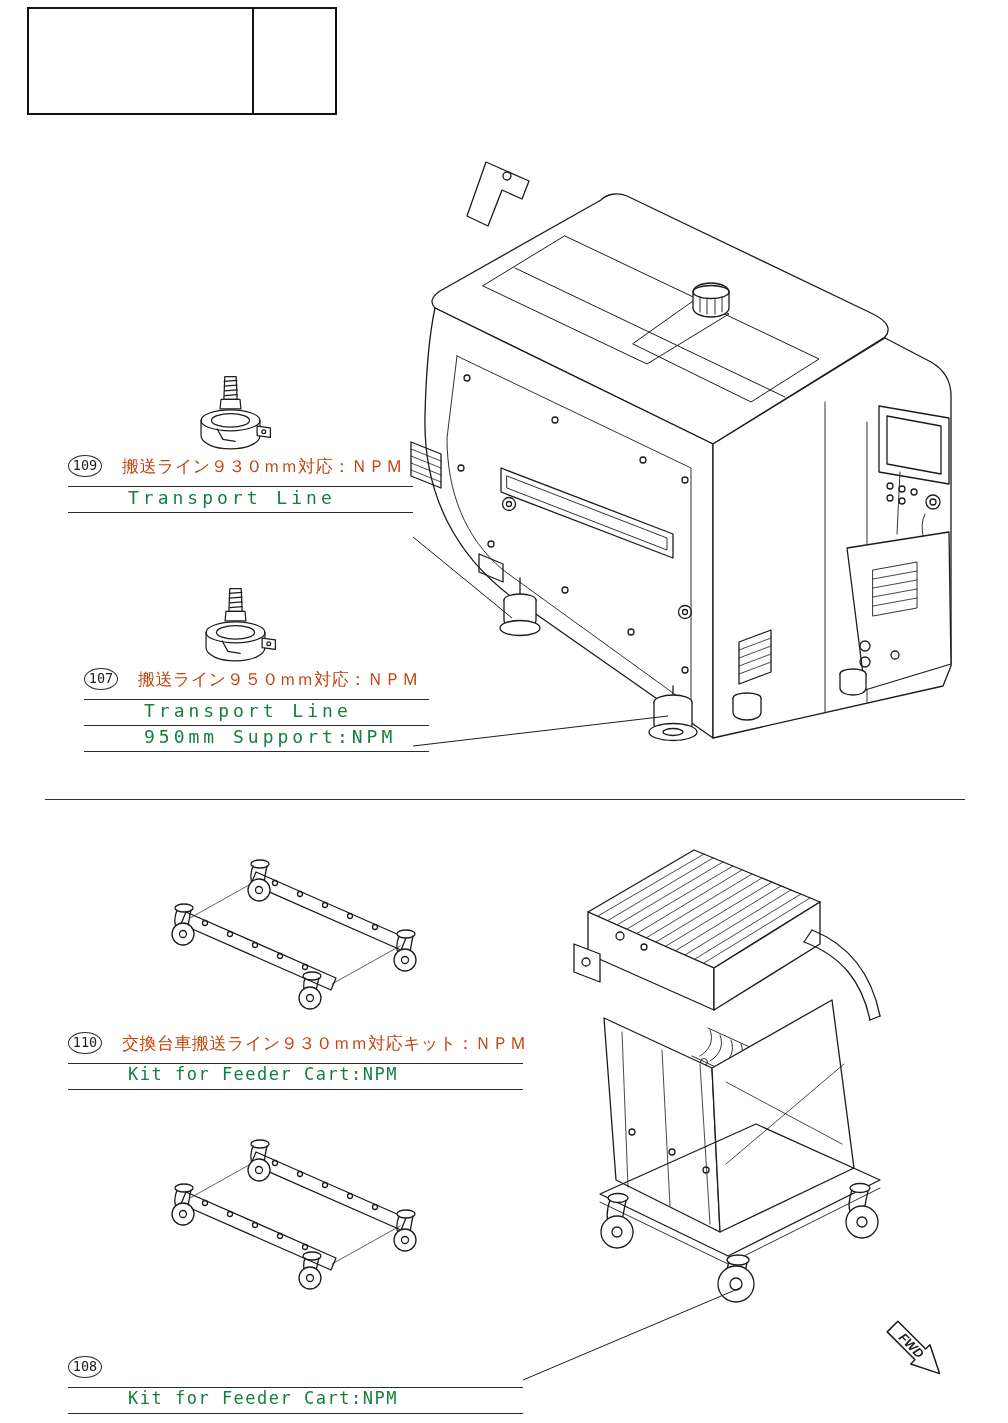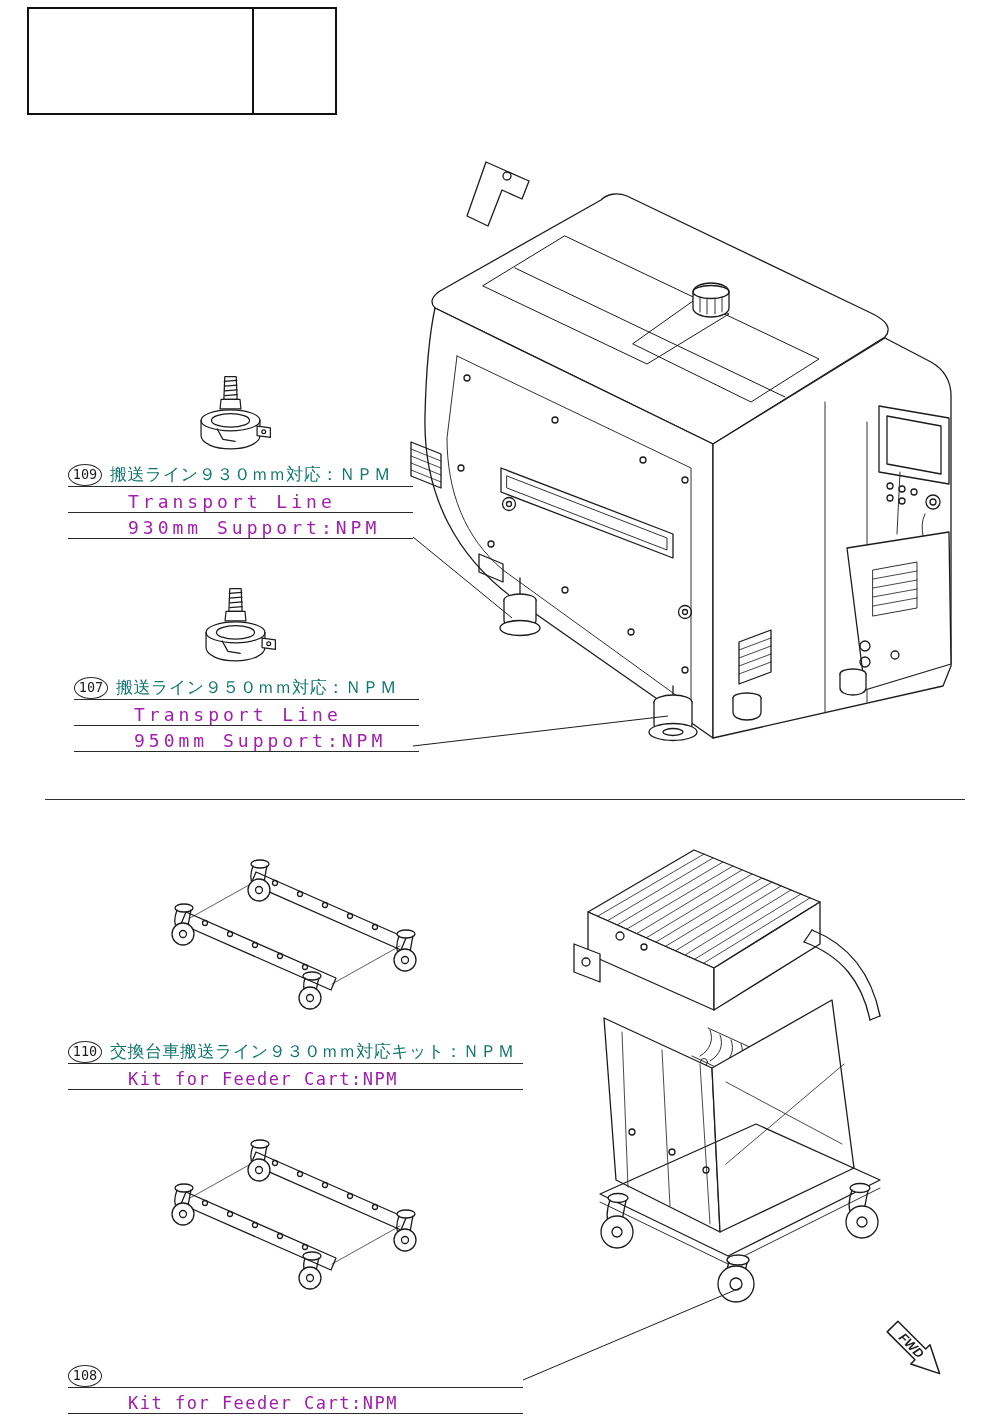--- a/index.html
+++ b/index.html
@@ -8,28 +8,28 @@
   .page { position:relative; width:1008px; height:1423px; background:#fff; overflow:hidden; }
 
   .title-block { position:absolute; left:27px; top:7px; width:310px; height:108px; border:2px solid #111; display:flex; background:#fff; }
   .title-block .cell-left { width:225px; height:100%; border-right:2px solid #111; }
   .title-block .cell-right { flex:1; height:100%; }
 
   svg.art { position:absolute; overflow:visible; }
   .ink { fill:none; stroke:#1c1c1c; stroke-width:1.3; stroke-linejoin:round; stroke-linecap:round; }
 
   .callout { position:absolute; }
-  .callout .row { display:flex; align-items:flex-end; border-bottom:1px solid #2a2a2a; white-space:nowrap; }
+  .callout .row { display:flex; align-items:flex-start; border-bottom:1px solid #2a2a2a; white-space:nowrap; }
   .callout .row-jp { height:32px; }
   .callout .row-en { height:26px; }
   .badge { display:inline-flex; align-items:center; justify-content:center; min-width:34px; height:22px;
            border:1.5px solid #2a2a2a; border-radius:50%; font-size:13.5px; line-height:1;
            font-family:"DejaVu Sans Mono", monospace; flex:0 0 auto; background:#fff; }
-  .jp { font-size:17px; margin-left:8px; letter-spacing:0.5px; color:#0f766e; }
-  .en { font-family:"DejaVu Sans Mono", monospace; padding-left:60px; color:#a21caf; }
+  .jp { font-size:17px; margin-left:20px; letter-spacing:0.5px; color:#c2410c; }
+  .en { font-family:"DejaVu Sans Mono", monospace; padding-left:60px; color:#15803d; }
   .c-top { width:345px; }
   .c-top .en { font-size:18px; letter-spacing:4px; }
   .c-bottom { width:455px; }
   .c-bottom .en { font-size:17px; letter-spacing:1.5px; }
 
   .divider { position:absolute; left:45px; top:799px; width:920px; height:0; border-top:1.5px solid #333; }
 </style>
 </head>
 <body>
 
@@ -177,24 +177,23 @@
         <circle cx="85" cy="62" r="2"></circle>
     </g>
   </svg>
 
   <div class="callout c-top" style="left:68px;top:455px">
     <div class="row row-jp">
       <span class="badge">109</span>
       <span class="jp">搬送ライン９３０ｍｍ対応：ＮＰＭ</span>
     </div>
     <div class="row row-en en">Transport Line</div>
-    <div class="row row-en en">930mm Support:NPM</div>
   </div>
 
-  <div class="callout c-top" style="left:74px;top:668px">
+  <div class="callout c-top" style="left:84px;top:668px">
     <div class="row row-jp">
       <span class="badge">107</span>
       <span class="jp">搬送ライン９５０ｍｍ対応：ＮＰＭ</span>
     </div>
     <div class="row row-en en">Transport Line</div>
     <div class="row row-en en">950mm Support:NPM</div>
   </div>
 
   <div class="divider"></div>
 

